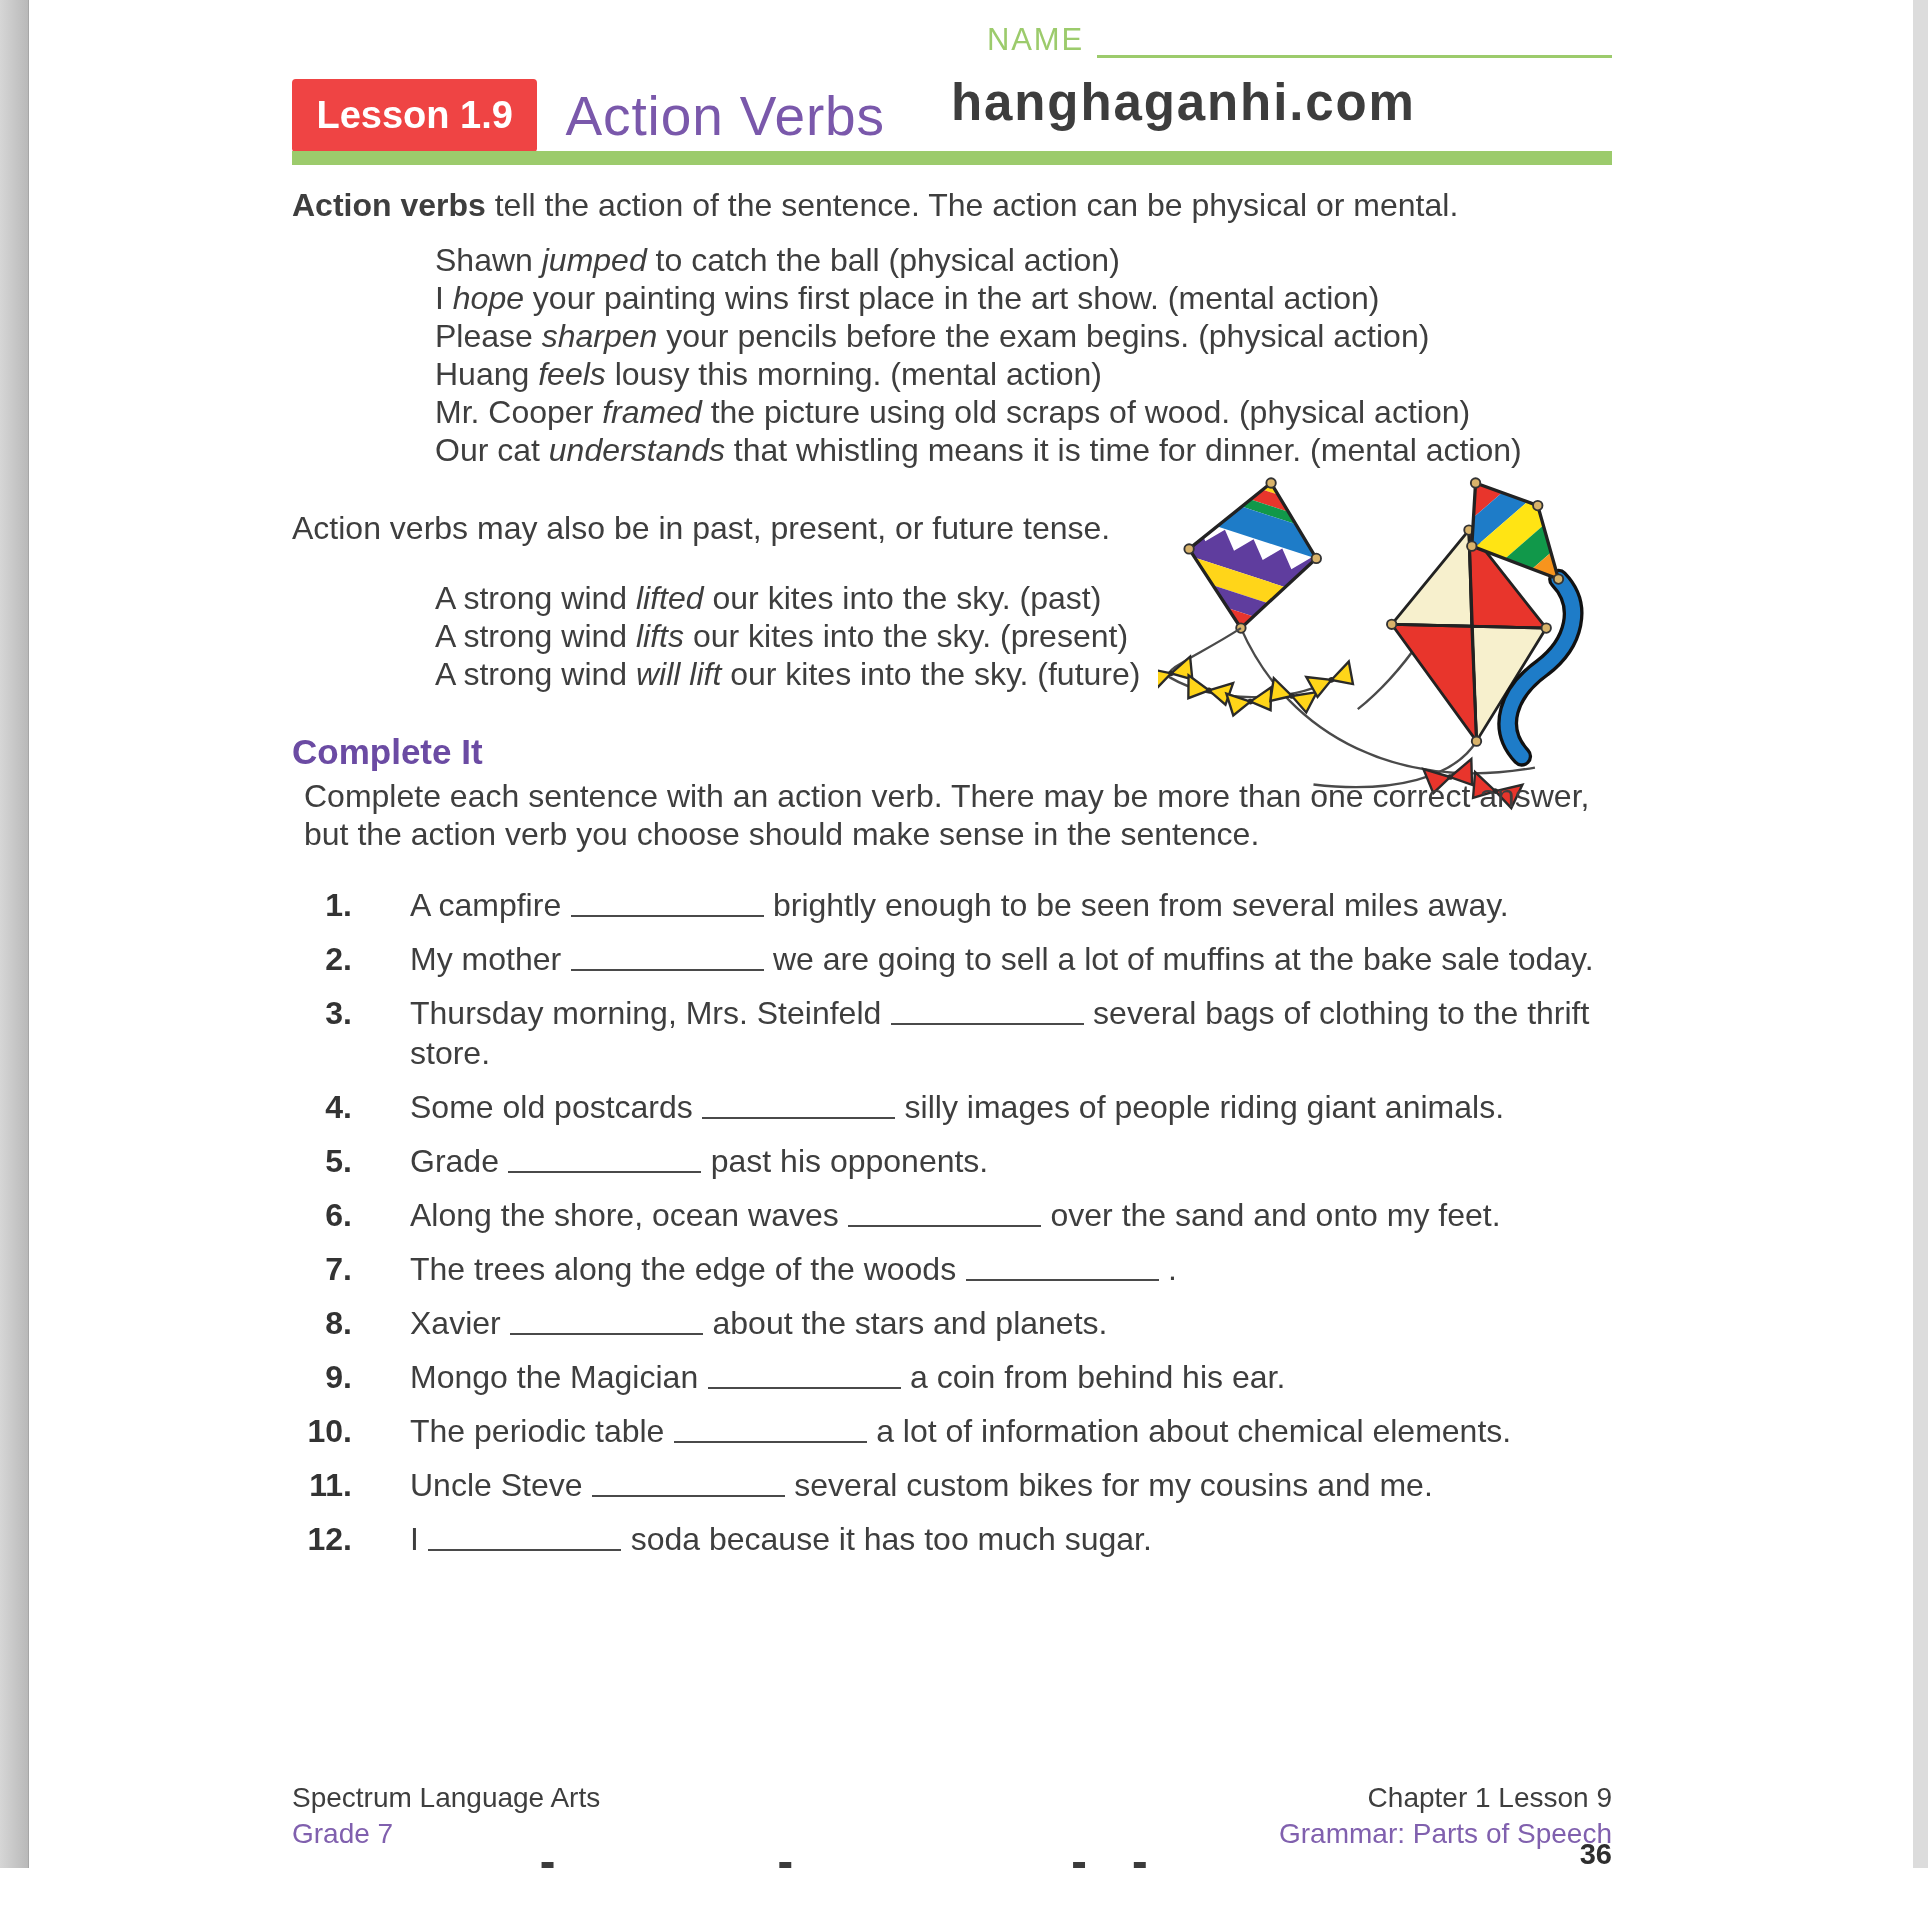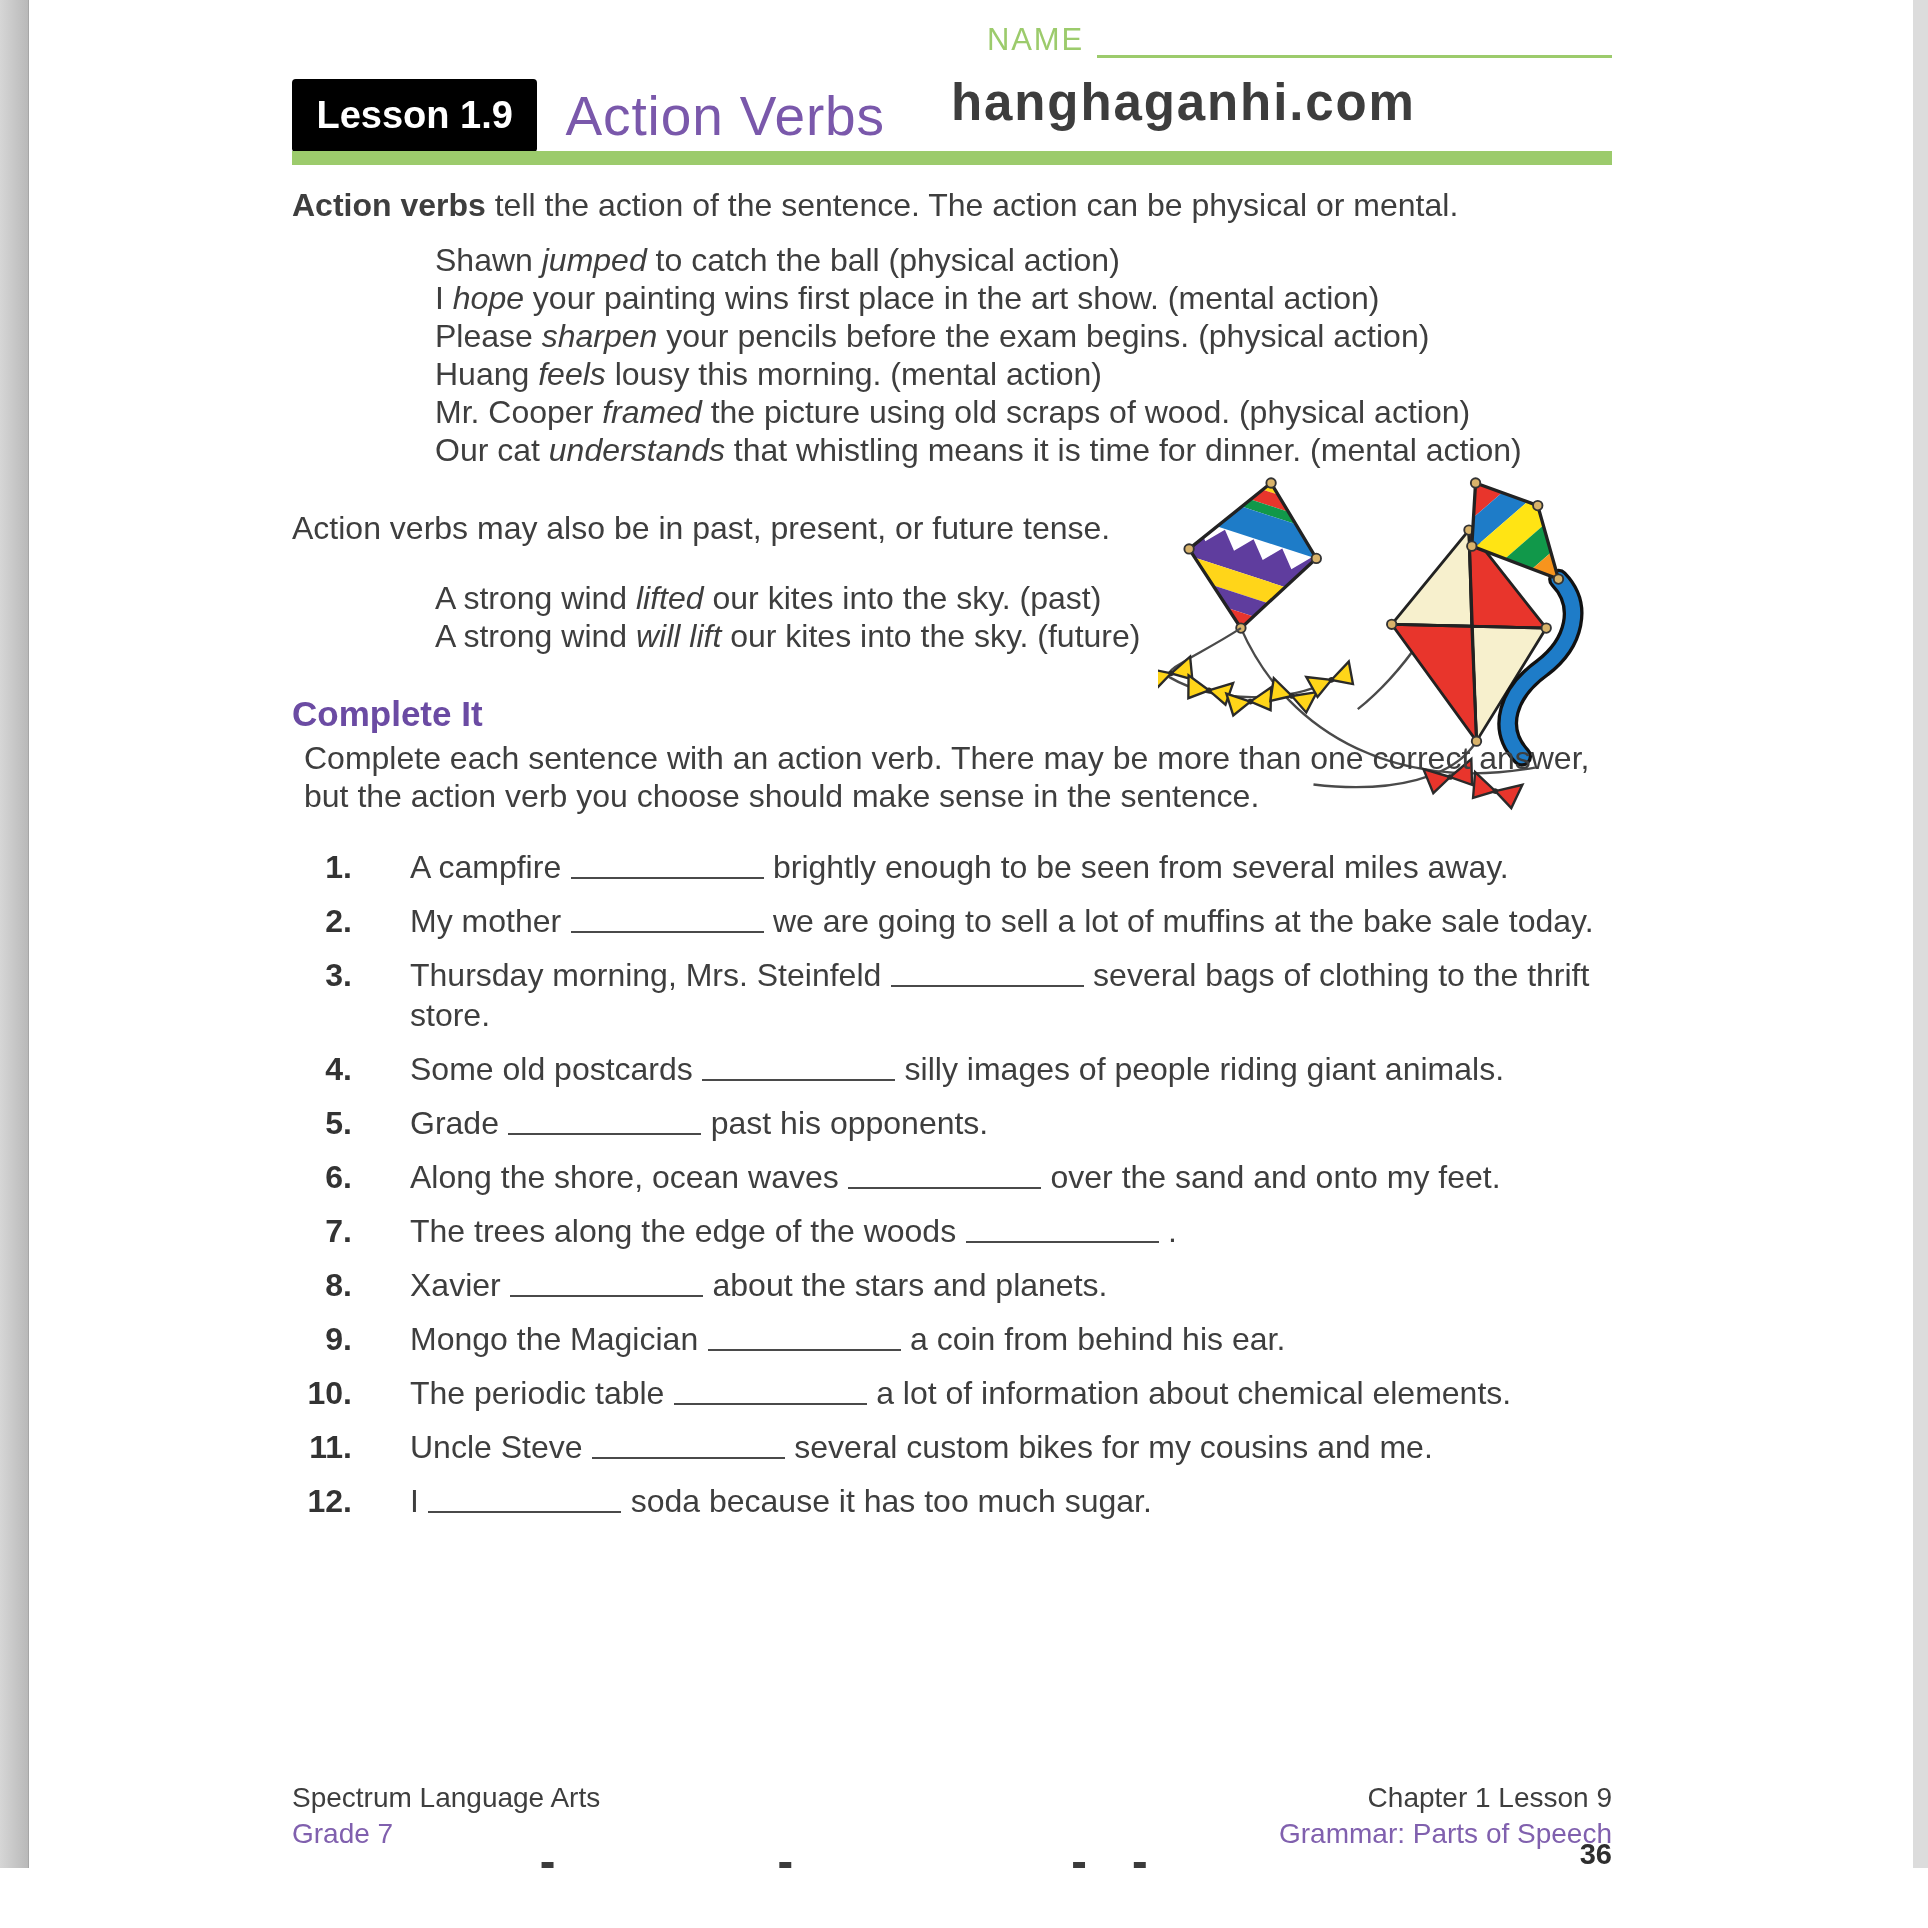--- a/index.html
+++ b/index.html
@@ -9,21 +9,21 @@
   }
   .edge-left{position:absolute;left:0;top:0;width:28px;height:1928px;
     background:linear-gradient(to right,#d6d6d6,#b9b9b9);border-right:1.9px solid #a6a6a6;}
   .edge-right{position:absolute;right:0;top:0;width:15px;height:1928px;background:#dcdcdc;}
 
   
   .name-row{position:absolute;left:987px;top:21px;width:625px;display:flex;align-items:flex-end;}
   .name-label{font-size:31px;color:#9ccb6c;letter-spacing:1.9px;}
   .name-line{flex:1;border-bottom:3.8px solid #9ccb6c;height:34px;margin-left:13px;}
   .header-row{position:absolute;left:292px;top:79px;display:flex;align-items:center;}
-  .lesson-badge{background:#000000;color:#ffffff;font-weight:bold;font-size:38px;
+  .lesson-badge{background:#ef4444;color:#ffffff;font-weight:bold;font-size:38px;
     padding:15px 24.5px;border-radius:3.8px;}
   .page-title{color:#7a58ab;font-size:55px;margin-left:28px;letter-spacing:0.9px;}
   .wm-top{position:absolute;left:951px;top:73px;font-size:51px;font-weight:bold;color:#3d3d3d;letter-spacing:1.9px;}
   .green-bar{position:absolute;left:292px;top:151px;width:1320px;height:14px;background:#9ccb6c;}
 
   
   .content{position:absolute;left:292px;top:186px;width:1318px;font-size:32px;line-height:38px;}
   .intro{margin:0 0 17px 0;}
   .lead{font-weight:bold;}
   .examples{margin-left:143px;}
@@ -183,20 +183,21 @@
       <div class="ex-line"><span>Please </span><span class="verb">sharpen</span><span> your pencils before the exam begins. (physical action)</span></div>
       <div class="ex-line"><span>Huang </span><span class="verb">feels</span><span> lousy this morning. (mental action)</span></div>
       <div class="ex-line"><span>Mr. Cooper </span><span class="verb">framed</span><span> the picture using old scraps of wood. (physical action)</span></div>
       <div class="ex-line"><span>Our cat </span><span class="verb">understands</span><span> that whistling means it is time for dinner. (mental action)</span></div>
     </div>
 
     <p class="tense-note">Action verbs may also be in past, present, or future tense.</p>
 
     <div class="tense-examples">
       <div class="ex-line"><span>A strong wind </span><span class="verb">lifted</span><span> our kites into the sky. (past)</span></div>
+      <div class="ex-line"><span>A strong wind </span><span class="verb">lifts</span><span> our kites into the sky. (present)</span></div>
       <div class="ex-line"><span>A strong wind </span><span class="verb">will lift</span><span> our kites into the sky. (future)</span></div>
     </div>
 
     <div class="complete-heading">Complete It</div>
     <p class="instructions">Complete each sentence with an action verb. There may be more than one correct answer, but the action verb you choose should make sense in the sentence.</p>
 
     <div class="items">
       <div class="item">
         <span class="num">1.</span>
         <span class="itext"><span>A campfire</span><span class="blank"></span><span>brightly enough to be seen from several miles away.</span></span>

